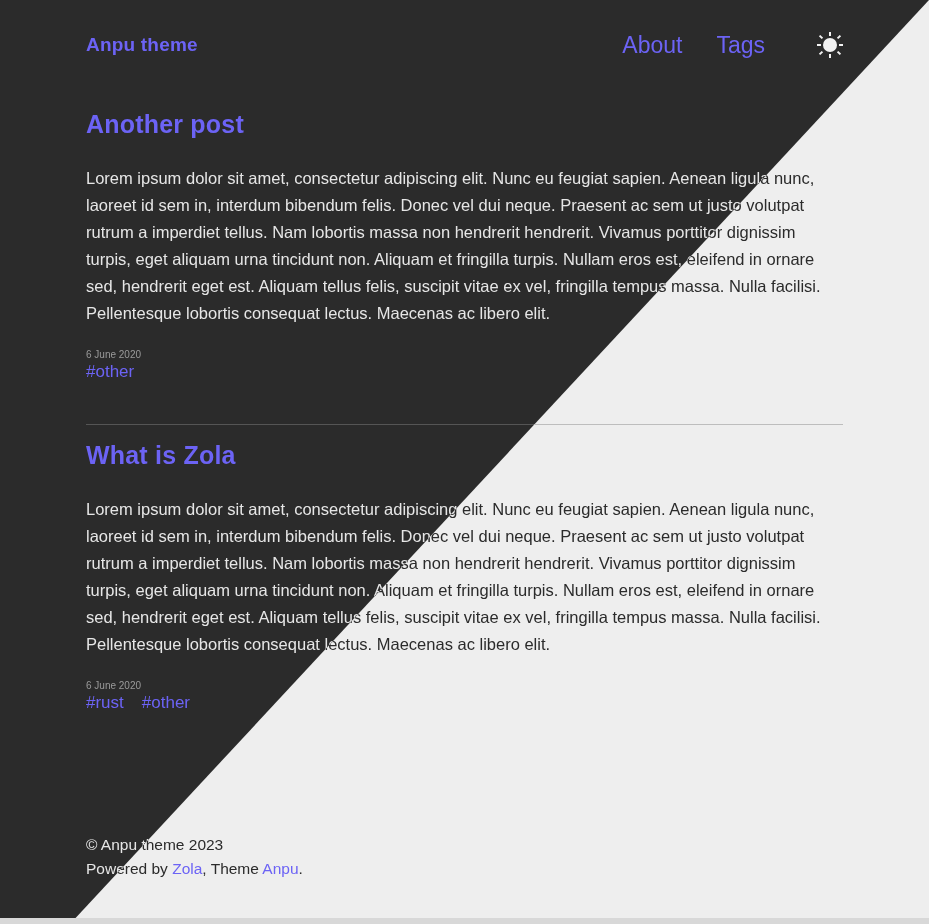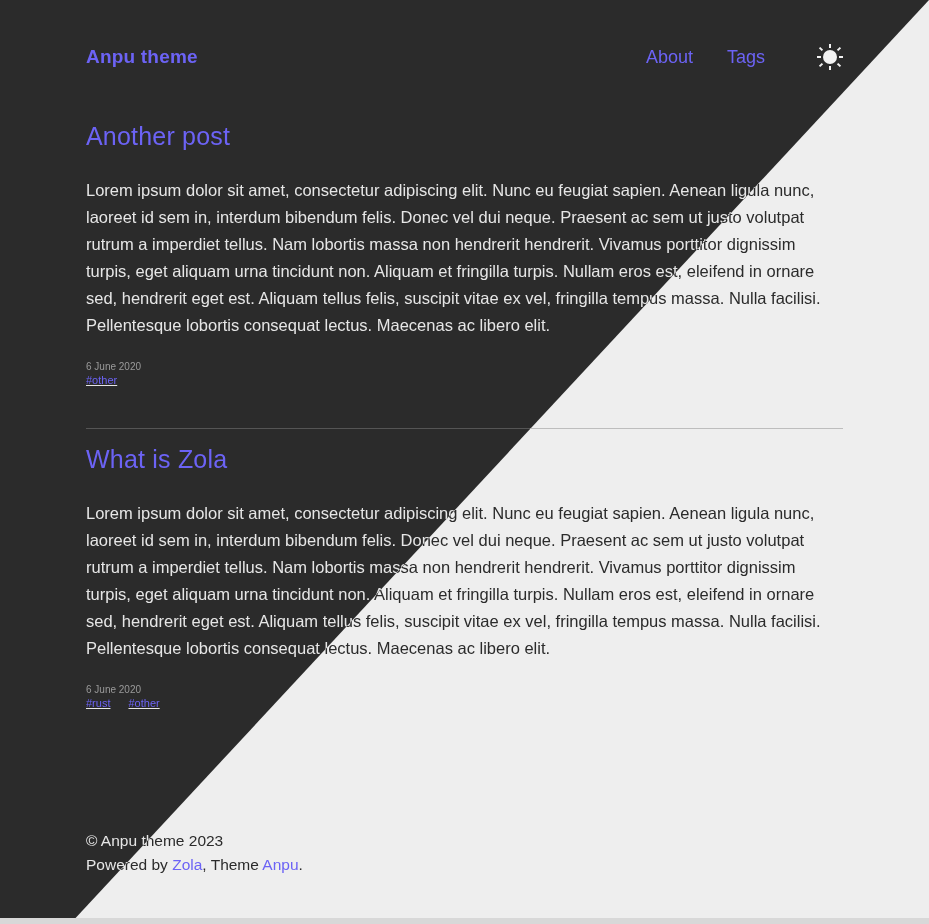--- a/index.html
+++ b/index.html
@@ -27,21 +27,21 @@
   .page.light {
     background: #eeeeee;
     color: #2b2b2b;
     clip-path: polygon(100% 0, 100% 100%, 84% 100%, 0 840px, 0 0, 929px 0);
     
     clip-path: polygon(929px 0, 929px 924px, 70px 924px);
   }
 
   .wrap {
     width: 929px;
-    padding: 16px 86px;
+    padding: 4px 86px;
   }
 
   
   .site-header {
     display: flex;
     align-items: center;
     justify-content: space-between;
     padding-top: 18px;
     height: 64px;
   }
@@ -52,21 +52,21 @@
     letter-spacing: .2px;
     white-space: nowrap;
     text-decoration: none;
   }
   .nav {
     display: flex;
     align-items: center;
     gap: 34px;
   }
   .nav a {
-    font-size: 18px;
+    font-size: 23px;
     color: #6c63f5;
     text-decoration: none;
     white-space: nowrap;
   }
   .theme-toggle {
     width: 26px;
     height: 26px;
     margin-left: 18px;
     display: inline-flex;
     align-items: center;
@@ -75,43 +75,42 @@
     background: none;
     border: 0;
     padding: 0;
   }
 
   
   .posts { padding-top: 28px; }
   .post { padding-bottom: 2px; }
   .post-title {
     font-size: 25px;
-    font-weight: normal;
+    font-weight: bold;
     color: #6c63f5;
     margin: 14px 0 26px 0;
     letter-spacing: .2px;
     text-decoration: none;
     display: inline-block;
   }
   .post-body {
     font-size: 16.5px;
     line-height: 27px;
     margin: 0 0 22px 0;
     max-width: 760px;
   }
   .post-meta {
     font-size: 10px;
     color: #9a9a9a;
     margin-bottom: 2px;
   }
   .tags {
-    font-size: 11px;
+    font-size: 17px;
     display: flex;
     gap: 18px;
-    text-decoration: underline;
   }
   .tags a {
     color: #6c63f5;
     text-decoration: none;
   }
   .divider {
     border: 0;
     border-top: 1px solid #555;
     margin: 42px 0 0 0;
   }

